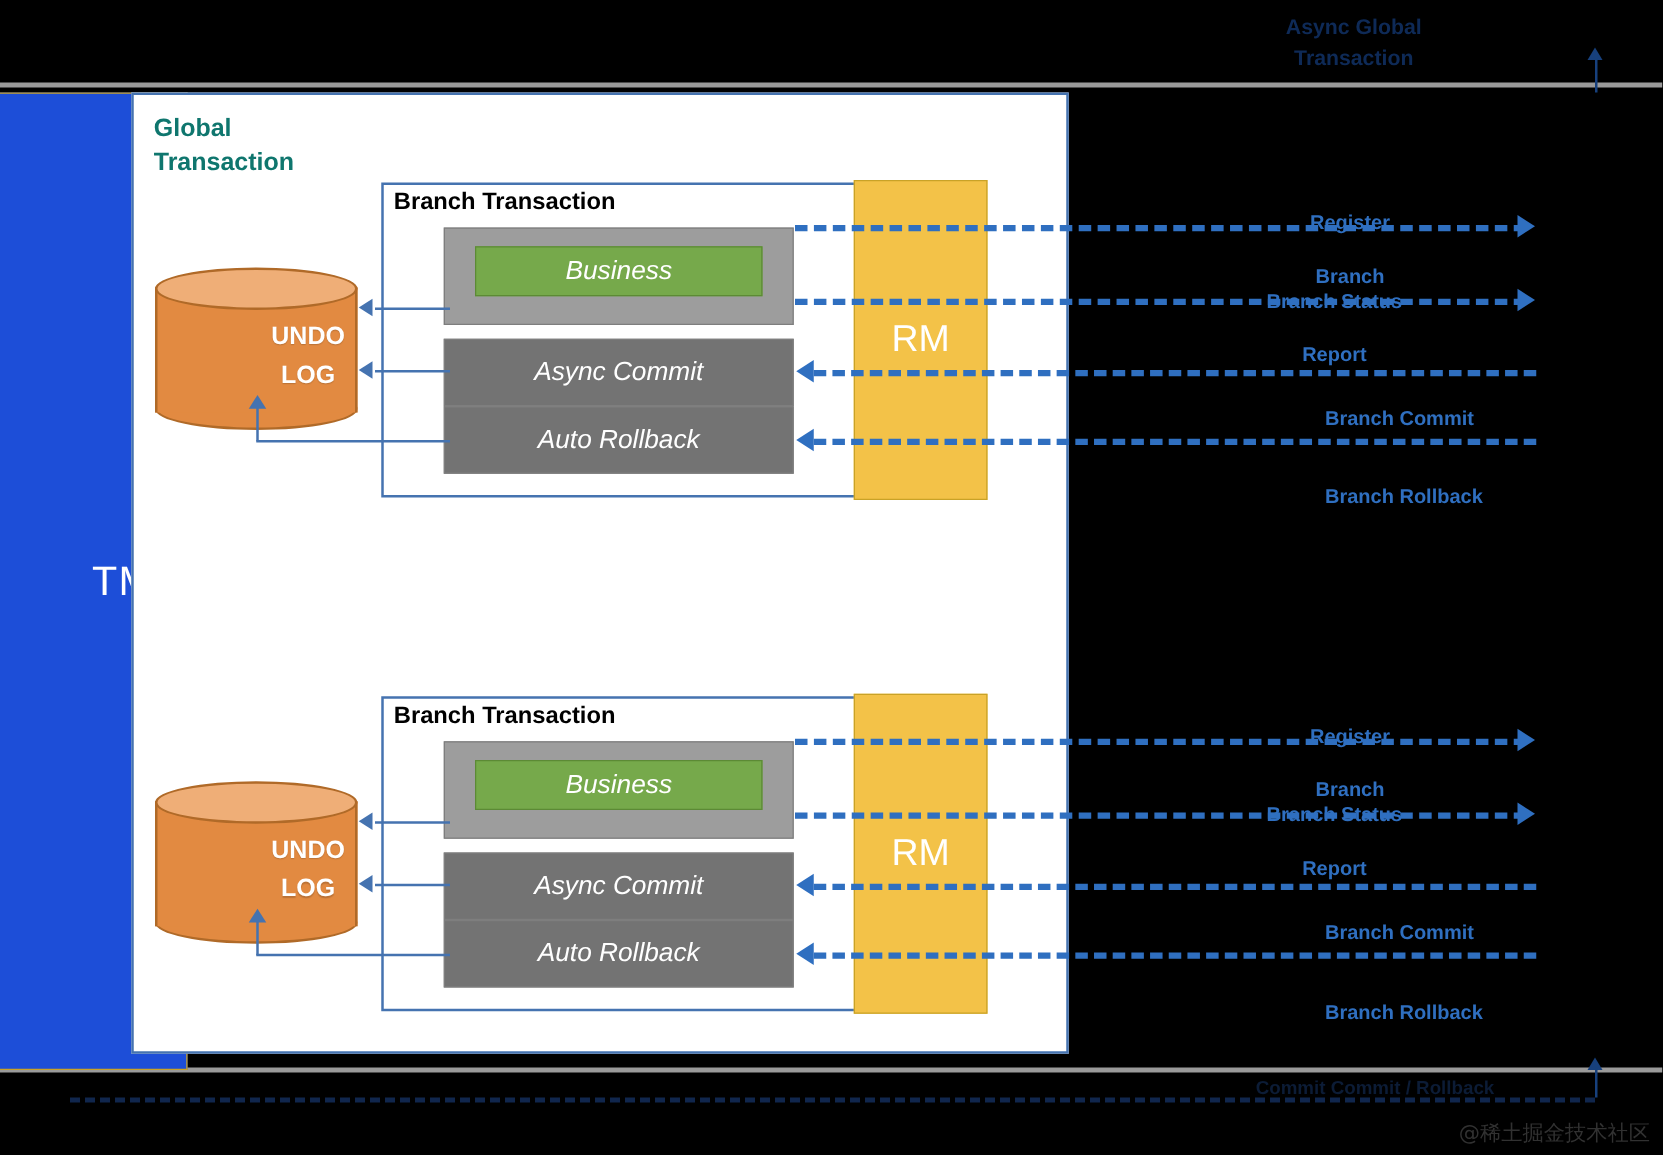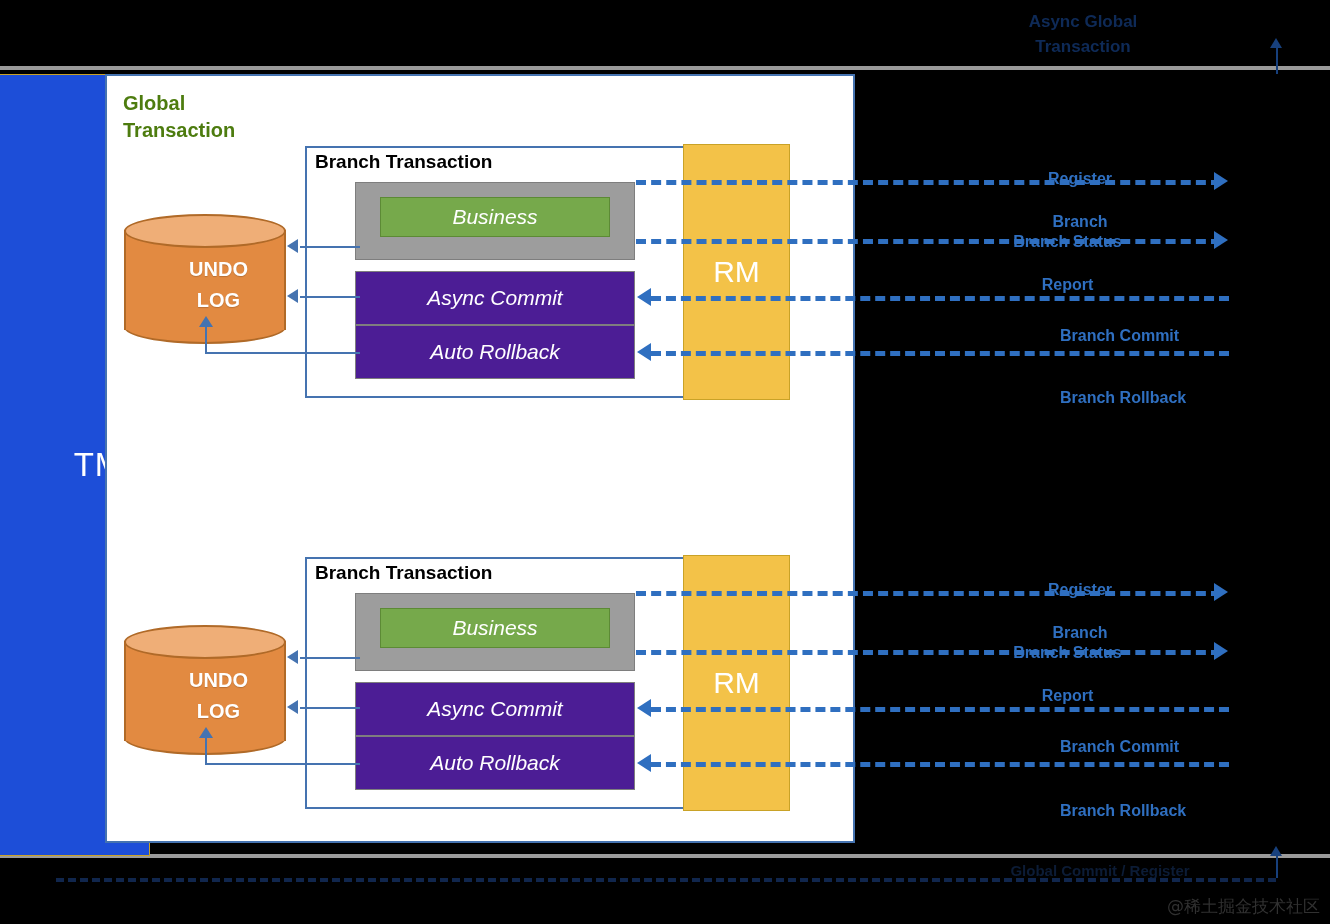--- a/index.html
+++ b/index.html
@@ -19,37 +19,37 @@
   #tm-band{left:0px;top:74px;width:101px;height:780px;border-left:none;}
   #tc-band{left:1229px;top:74px;width:101px;height:780px;border-right:none;}
 
   
   #global-panel{
     position:absolute;left:105px;top:74px;width:750px;height:769px;
     background:#FFFFFF;border:2px solid #4573B0;box-sizing:border-box;
   }
   #global-title{
     position:absolute;left:16px;top:14px;width:220px;
-    font-size:20px;font-weight:bold;color:#4d7c0f;line-height:1.35;
+    font-size:20px;font-weight:bold;color:#0f766e;line-height:1.35;
   }
 
   
   .branch-box{
     position:absolute;background:#FFFFFF;border:2px solid #4573B0;
     box-sizing:border-box;
   }
   #branch-1{left:305px;top:146px;width:385px;height:252px;}
   #branch-2{left:305px;top:557px;width:385px;height:252px;}
   .branch-title{
     position:absolute;left:8px;top:3px;font-size:19px;font-weight:bold;color:#000;
   }
 
   
   .gray-block{
-    position:absolute;background:#4c1d95;border:1px solid #7E7E7E;
+    position:absolute;background:#737373;border:1px solid #7E7E7E;
     box-sizing:border-box;display:flex;align-items:center;justify-content:center;
     color:#FFFFFF;font-style:italic;font-size:21px;
   }
   .biz-wrap{
     position:absolute;background:#9D9D9D;border:1px solid #7E7E7E;
     box-sizing:border-box;
   }
   .biz-inner{
     position:absolute;left:24px;top:14px;right:24px;height:40px;
     background:#76A94B;border:1px solid #5C8A35;box-sizing:border-box;
@@ -81,20 +81,21 @@
   .cyl-top{
     position:absolute;left:0;top:0px;width:162px;height:34px;
     background:#EFAE77;border:2px solid #B06A28;border-radius:50%;
     box-sizing:border-box;
   }
   .cyl-label{
     position:absolute;left:0;top:34px;width:189px;height:74px;
     display:flex;flex-direction:column;align-items:center;justify-content:center;
     color:#FFFFFF;font-size:20px;font-weight:bold;line-height:1.55;
     text-shadow:0 1px 1px rgba(0,0,0,.18);
+    padding-left:28px;
   }
   #cyl-1{left:124px;top:214px;}
   #cyl-2{left:124px;top:625px;}
 
   
   .thin-line{position:absolute;background:#4573B0;}
   .thin-h{height:1.5px;}
   .thin-v{width:1.5px;}
   .arrow-left{
     position:absolute;width:0;height:0;
@@ -309,16 +310,16 @@
 
   <div class="dash-line" style="left:651px;top:762px;width:578px;"></div>
   <div class="dash-arrow-l" style="left:637px;top:754px;"></div>
   <div class="msg-label" style="left:1060px;top:778px;width:175px;text-align:left;">
     <span>Branch Rollback</span>
   </div>
 
   <div id="bottom-dash"></div>
   <div id="bottom-arrow"></div>
   <div id="bottom-arrow-v"></div>
-  <div id="commit-label">Global Commit / Register</div>
+  <div id="commit-label">Commit Commit / Rollback</div>
 
   <div id="watermark">@稀土掘金技术社区</div>
 </div>
 
 </body></html>

